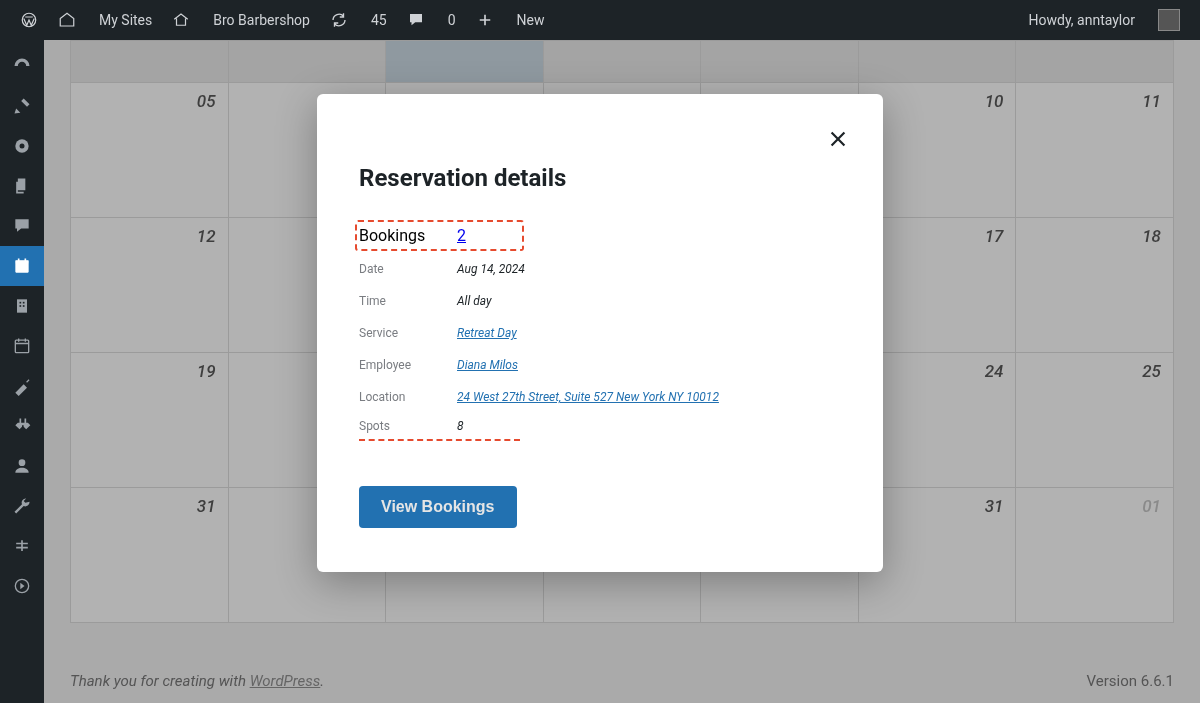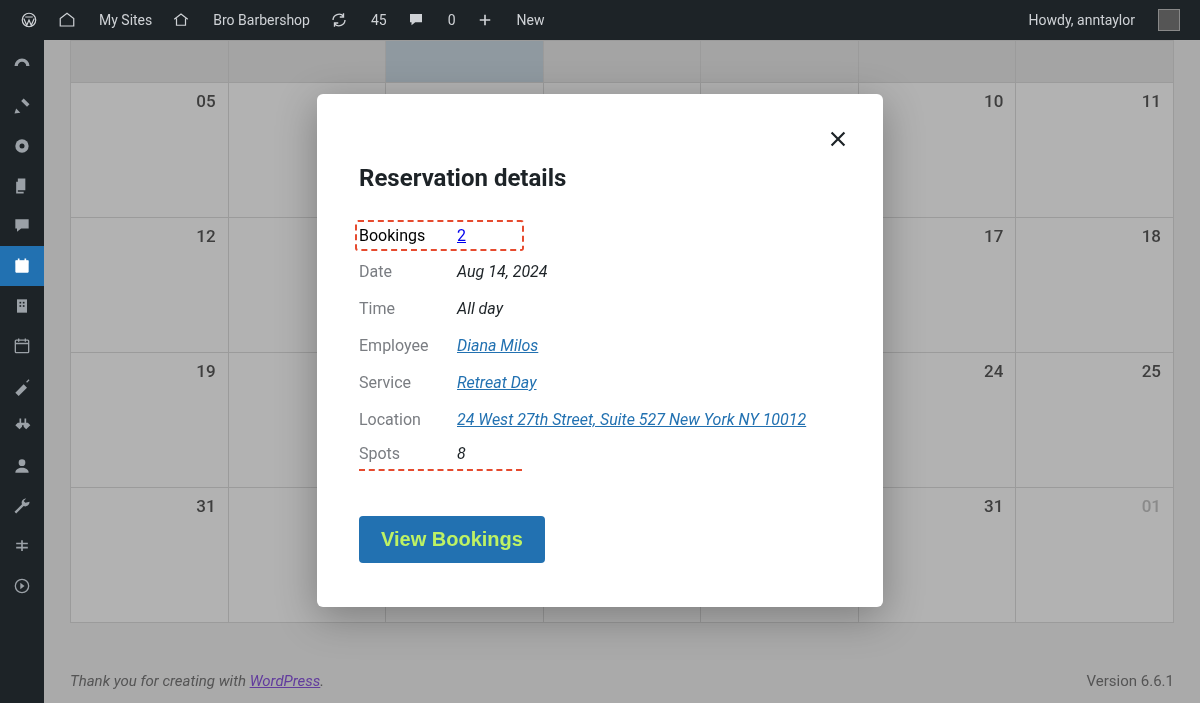--- a/index.html
+++ b/index.html
@@ -11,45 +11,45 @@
   .ico { display:inline-block; width:18px; height:18px; }
   .avatar { width:22px; height:22px; background:#555; border:1px solid #888; }
   
   .sidebar { position:absolute; top:40px; left:0; bottom:0; width:44px; background:#1d2327; z-index:5; display:flex; flex-direction:column; padding-top:6px;}
   .sidebar .navitem { width:44px; height:40px; display:flex; align-items:center; justify-content:center; color:#9ba1a7; cursor:pointer; position:relative;}
   .sidebar .navitem.active { background:#2271b1; color:#fff; }
   .sidebar .navitem.active::after { content:""; position:absolute; right:-8px; top:50%; transform:translateY(-50%); border:8px solid transparent; border-left-color:#2271b1; }
   .sidebar .navitem svg { width:20px; height:20px; }
   
   .main { position:absolute; top:40px; left:44px; right:0; bottom:0; background:#f0f0f1; }
-  .calendar-wrap { position:absolute; top:0; left:26px; right:26px; bottom:44px; }
+  .calendar-wrap { position:absolute; top:0; left:26px; right:26px; bottom:44px;font-style:italic; }
   .calendar { width:100%; border-collapse:collapse; table-layout:fixed; }
   .calendar tr.headrow td { height:42px; background:#e6e6e6; border:1px solid #d6d6d6; }
   .calendar tr.headrow td.highlight { background:#bfd1de; }
   .calendar td { border:1px solid #d6d6d6; vertical-align:top; height:135px; position:relative; background:#fff;}
   .calendar td .num { position:absolute; top:8px; right:12px; font-size:17px; color:#2c2c2c; font-weight:500;}
   .calendar td.muted .num { color:#b7b7b7; }
   
   .footer { position:absolute; bottom:0; left:26px; right:26px; height:44px; display:flex; align-items:center; justify-content:space-between; font-size:15px; color:#555; font-style:italic;}
   .footer .ver { font-style:normal; }
-  .footer a { color:#6d28d9; text-decoration:underline; font-style:italic;}
+  .footer a { color:#737373; text-decoration:underline; font-style:italic;}
   
   .overlay { position:absolute; top:40px; left:44px; right:0; bottom:0; background:rgba(85,85,85,0.45); z-index:10;}
   .modal { position:absolute; z-index:20; width:566px; left:317px; top:94px; background:#fff; border-radius:6px; box-shadow:0 10px 40px rgba(0,0,0,0.3); padding:38px 42px 44px;}
   .modal h2 { font-size:24px; font-weight:700; color:#1d2327; margin-bottom:28px;margin-top:32px;}
   .modal .close { position:absolute; top:32px; right:32px; cursor:pointer; width:26px; height:26px; display:flex; align-items:center; justify-content:center;}
   .modal .close svg { width:22px; height:22px; stroke:#1d2327; stroke-width:2.4; }
-  .modal .row { display:flex; padding:9px 0; font-size:16px; align-items:baseline;}
+  .modal .row { display:flex; padding:9px 0; font-size:12px; align-items:baseline;}
   .modal .row .lbl { width:98px; color:#7a7d82; }
   .modal .row .val { color:#1d2327;font-style:italic; }
   .modal .row .val a, .modal .row a.val { color:#2271b1; text-decoration:underline; }
   .modal .hi-top { border:2px dashed #e64a2e; border-radius:3px; padding:4px 56px 4px 2px; margin-left:-4px; margin-bottom:2px; display:inline-flex;align-items:center;}
   .modal .hi-top .lbl{ width:98px;}
   .modal .hi-bottom { border-bottom:2px dashed #e64a2e; padding-bottom:6px; display:inline-flex; }
-  .modal .btn { margin-top:36px; background:#2271b1; color:#bef264; border:none; border-radius:4px; font-size:20px; font-weight:600; padding:12px 22px; cursor:pointer;}
+  .modal .btn { margin-top:36px; background:#2271b1; color:#e5e5e5; border:none; border-radius:4px; font-size:16px; font-weight:600; padding:12px 22px; cursor:pointer;}
 </style>
 </head>
 <body>
 
 <div class="adminbar">
   <div class="item">
     <svg class="ico" viewBox="0 0 24 24" fill="none" stroke="currentColor" stroke-width="1.6">
         <circle cx="12" cy="12" r="9"></circle>
         <path d="M5 10l4 9 3-7 3 7 4-9M7 8h10"></path>
       </svg>
@@ -308,26 +308,26 @@
 
   <div class="row">
     <span class="lbl">Date</span>
     <span class="val">Aug 14, 2024</span>
   </div>
   <div class="row">
     <span class="lbl">Time</span>
     <span class="val">All day</span>
   </div>
   <div class="row">
+    <span class="lbl">Service</span>
+    <span class="val"><a href="#">Retreat Day</a></span>
+  </div>
+  <div class="row">
     <span class="lbl">Employee</span>
     <span class="val"><a href="#">Diana Milos</a></span>
-  </div>
-  <div class="row">
-    <span class="lbl">Service</span>
-    <span class="val"><a href="#">Retreat Day</a></span>
   </div>
   <div class="row">
     <span class="lbl">Location</span>
     <span class="val"><a href="#">24 West 27th Street, Suite 527 New York NY 10012</a></span>
   </div>
   <div class="row" style="padding-top:6px;">
     <span class="hi-bottom">
       <span class="lbl" style="width:98px;">Spots</span>
       <span class="val" style="padding-right:56px;">8</span>
     </span>

